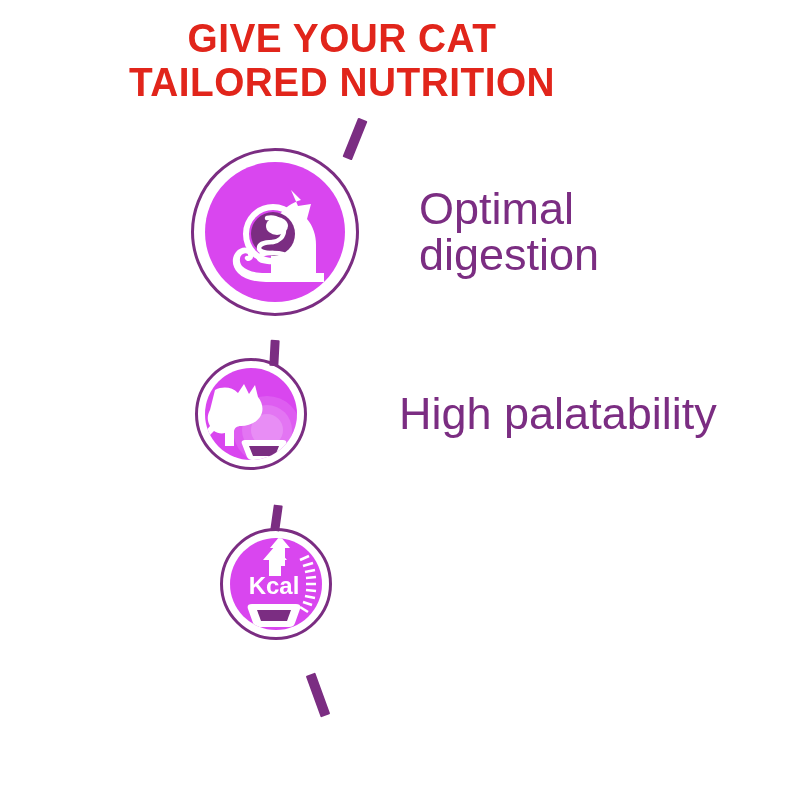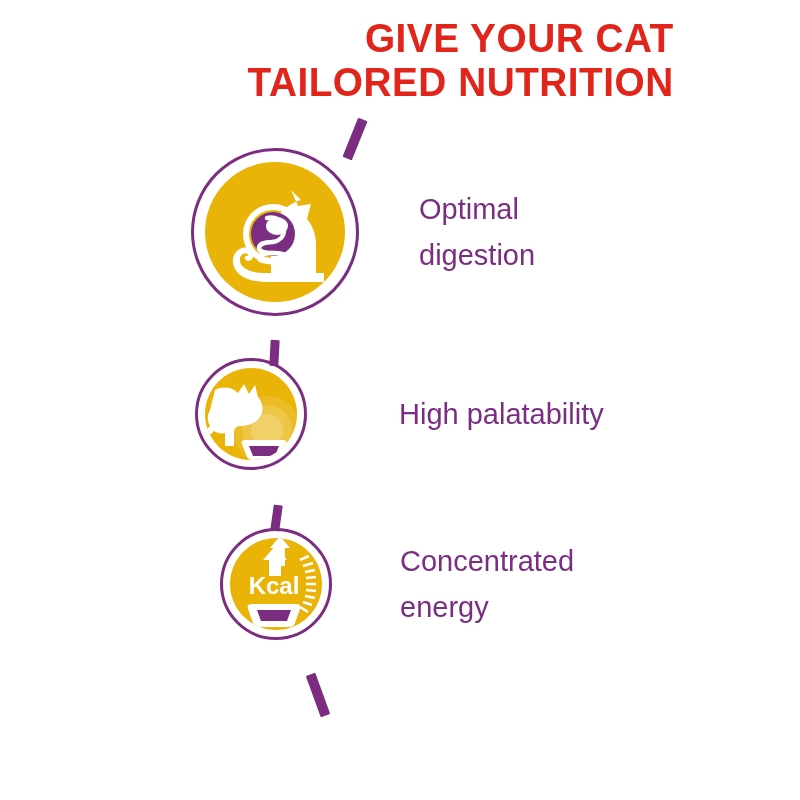--- a/index.html
+++ b/index.html
@@ -8,21 +8,21 @@
     background:#ffffff;
     font-family:"Liberation Sans", sans-serif;
     overflow:hidden;
     position:relative;
   }
 
   
   .title-block{
     position:absolute;
     left:0;top:16px;width:684px;
-    text-align:right;
+    text-align:center;
   }
   .title-line{
     display:block;
     color:#E1251B;
     font-weight:bold;
     font-size:40px;
     line-height:44px;
     letter-spacing:0.5px;
     font-stretch:condensed;
     transform:scaleX(0.97);
@@ -34,42 +34,42 @@
     display:flex;
     align-items:center;
   }
   .feature-1{left:205px;top:162px;}
   .feature-2{left:205px;top:368px;align-items:center;}
   .feature-3{left:230px;top:538px;}
 
   .badge{
     position:relative;
     border-radius:50%;
-    background:#eab308;
+    background:#d946ef;
     flex:0 0 auto;
     text-decoration:underline;
   }
   .badge::before{
     content:"";
     position:absolute;
     border-radius:50%;
     border:3px solid #7B2D82;
   }
   .badge-1{width:140px;height:140px;}
   .badge-1::before{left:-14px;top:-14px;right:-14px;bottom:-14px;}
   .badge-2{width:92px;height:92px;}
   .badge-2::before{left:-10px;top:-10px;right:-10px;bottom:-10px;}
   .badge-3{width:92px;height:92px;}
   .badge-3::before{left:-10px;top:-10px;right:-10px;bottom:-10px;}
 
   .badge svg{position:absolute;left:0;top:0;width:100%;height:100%;}
 
   .feature-label{
     color:#7B2D82;
-    font-size:29px;
+    font-size:45px;
     line-height:46px;
     font-weight:400;
     white-space:pre-line;
   }
   .feature-1 .feature-label{margin-left:74px;}
   .feature-2 .feature-label{margin-left:102px;}
   .feature-3 .feature-label{margin-left:78px;}
 
   
   .dash{
@@ -179,21 +179,19 @@
           <line x1="70" y1="69" x2="78" y2="74"></line>
         </g>
 
         <path d="M22 66 l44 0 c4 0 5 2 4 5 l-5 14 c-1 3 -3 4 -6 4 l-30 0
                  c-3 0 -5 -1 -6 -4 l-5 -14 c-1 -3 0 -5 4 -5 z" fill="#ffffff"></path>
         <path d="M27 72 l34 0 l-4 11 l-26 0 z" fill="#7B2D82"></path>
       </g>
       <text x="44" y="56" text-anchor="middle" fill="#ffffff" font-family="Liberation Sans, sans-serif" font-size="24" font-weight="bold">Kcal</text>
     </svg>
   </div>
-  <div class="feature-label">Concentrated
-energy</div>
 </div>
 
 <div class="footer">
   
   
   
 </div>
 
 </body></html>

